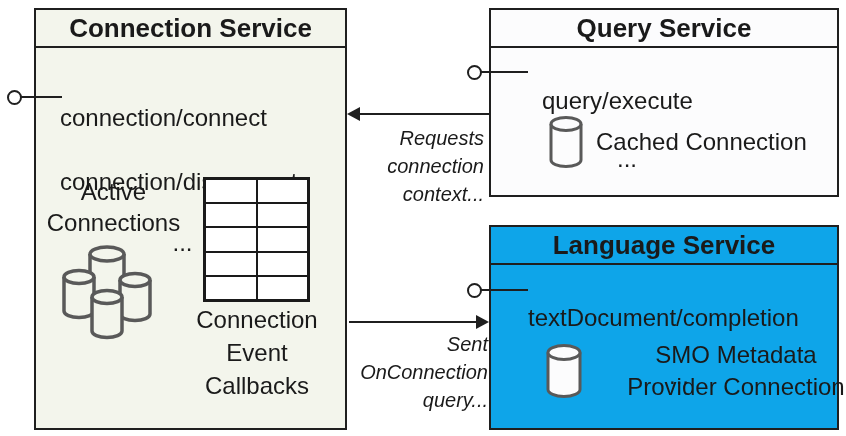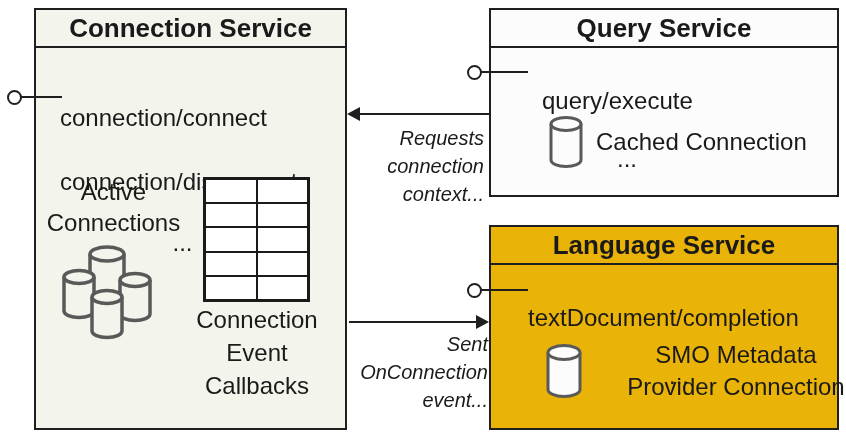--- a/index.html
+++ b/index.html
@@ -135,21 +135,21 @@
           </g>
         </svg>
       </span>
       <span style="font-size:24px;">Cached Connection</span>
     </div>
   </div>
 
   <div class="lollipop-circle" style="left:467px;top:65px;"></div>
   <div class="conn-line" style="left:480px;top:71px;width:48px;"></div>
 
-  <div class="box" style="left:489px;top:225px;width:350px;height:205px;background:#eab308;">
+  <div class="box" style="left:489px;top:225px;width:350px;height:205px;background:#0ea5e9;">
     <div class="box-header">Language Service</div>
 
     <div class="abs body-text" style="left:37px;top:46px;width:302px;line-height:30px;">
       <div>textDocument/completion</div>
       <div class="ellipsis-line">...</div>
     </div>
 
     <div class="icon-row" style="left:54px;top:112px;gap:28px;">
       <span>
         <svg width="38" height="56" viewBox="0 0 38 56">
@@ -170,15 +170,15 @@
   <div class="conn-line" style="left:352px;top:113px;width:137px;"></div>
   <div class="arrow-left" style="left:347px;top:107px;"></div>
   <div class="flow-label" style="left:352px;top:124px;width:132px;">Requests
 connection
 context...</div>
 
   <div class="conn-line" style="left:349px;top:321px;width:128px;"></div>
   <div class="arrow-right" style="left:476px;top:315px;"></div>
   <div class="flow-label" style="left:348px;top:330px;width:140px;">Sent
 OnConnection
-event...</div>
+query...</div>
 
 </div>
 
 </body></html>

